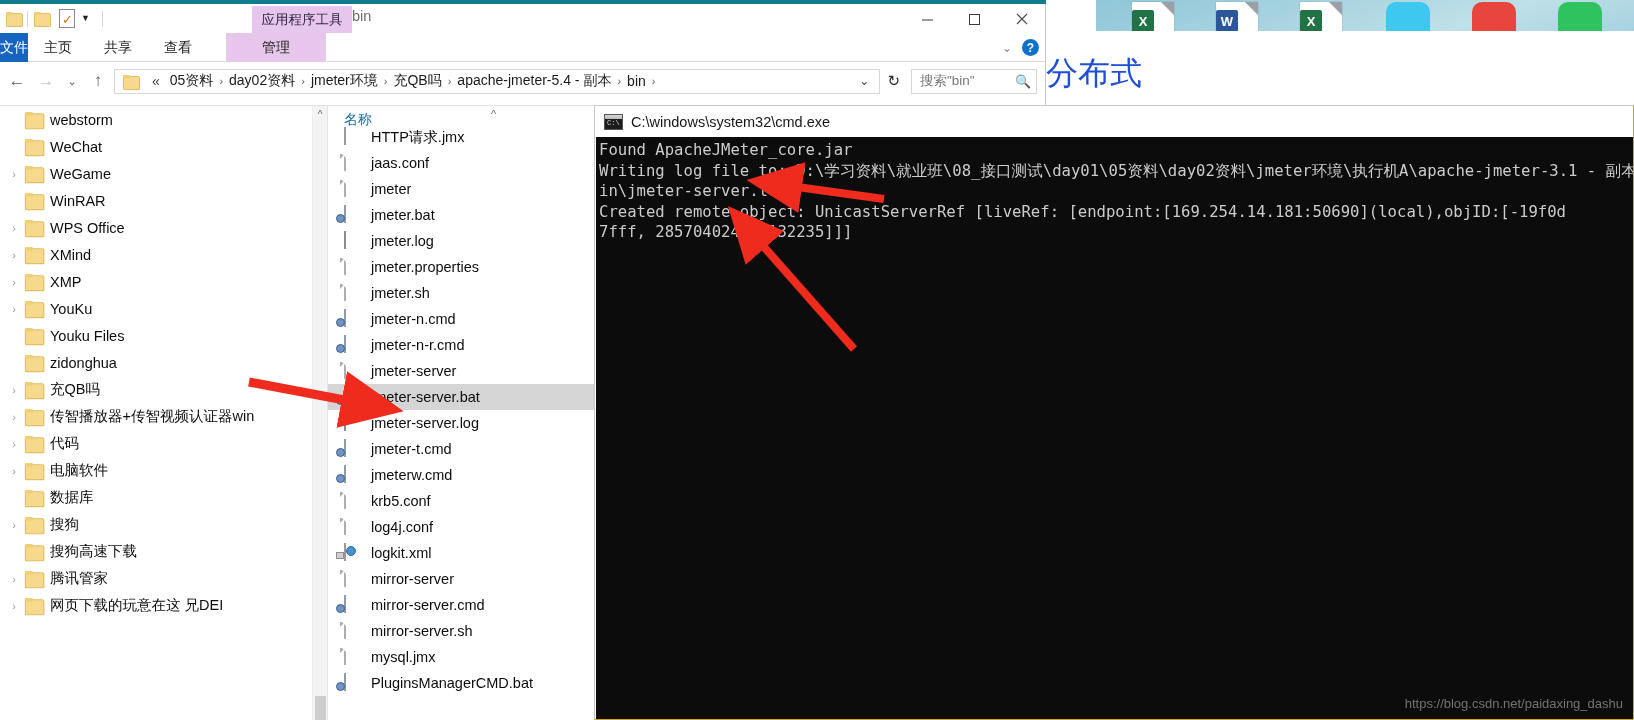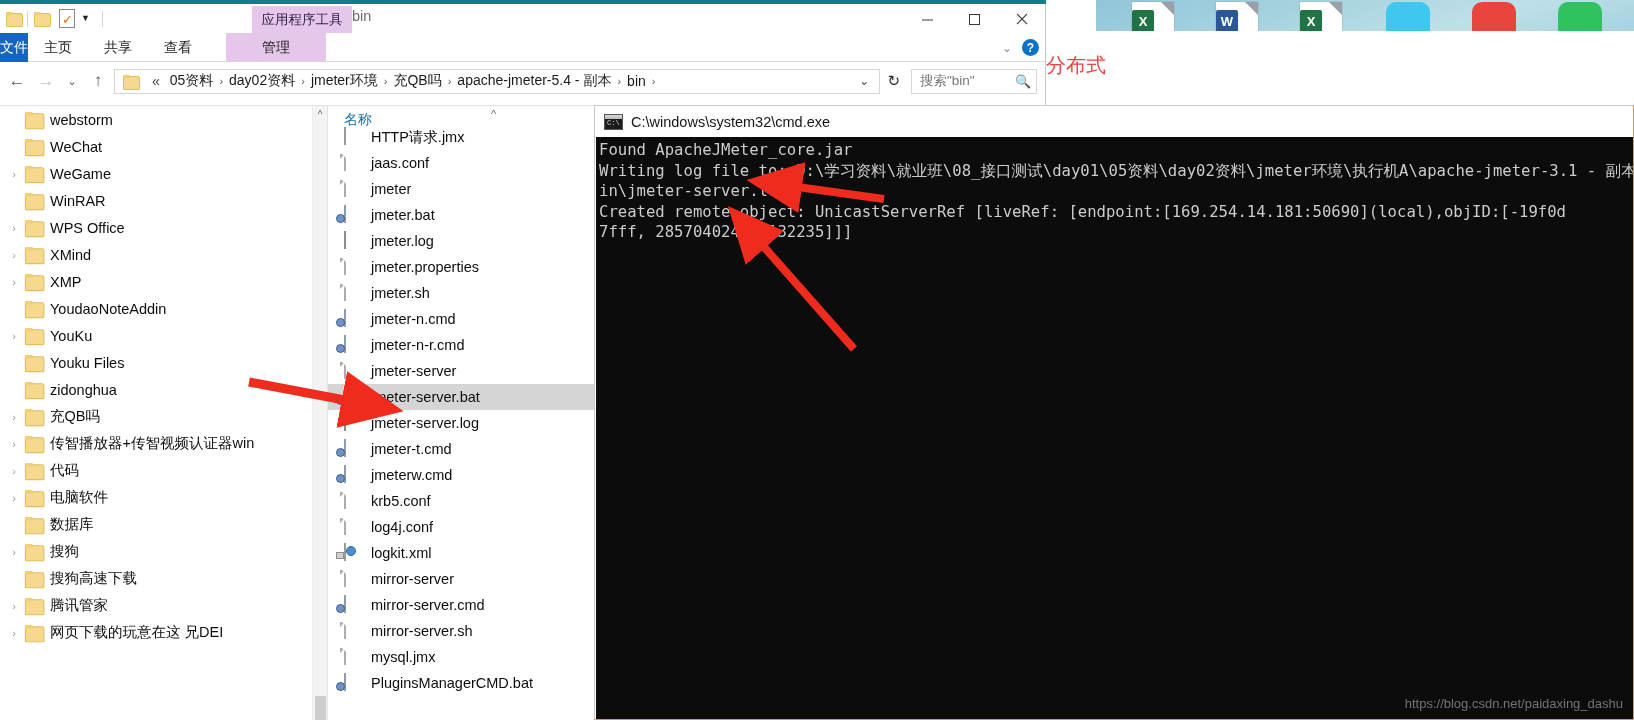--- a/index.html
+++ b/index.html
@@ -301,21 +301,21 @@
   
   .arrow-svg { position: absolute; left: 0; top: 0; width: 1634px; height: 720px; pointer-events: none; }
 
   
   .behind-page {
     position: absolute; left: 1046px; top: 31px; width: 588px; height: 74px;
     background: #ffffff;
   }
   .behind-title {
     position: absolute; left: 1046px; top: 52px;
-    font-size: 20px; color: #ef4444; font-weight: 500;
+    font-size: 32px; color: #1d4ed8; font-weight: 500;
   }
 </style>
 </head>
 <body>
 
 <div id="root">
 
   <div class="desktop-bg">
     <div class="dsk-icon" style="left:36px;">
       <div class="dsk-sheet">
@@ -467,25 +467,20 @@
               <span class="tw">›</span>
               <span class="folder-glyph"></span>
               <span>XMind</span>
             </div>
             <div class="tree-item">
               <span class="tw">›</span>
               <span class="folder-glyph"></span>
               <span>XMP</span>
             </div>
             <div class="tree-item">
-              <span class="tw"></span>
-              <span class="folder-glyph"></span>
-              <span>YoudaoNoteAddin</span>
-            </div>
-            <div class="tree-item">
               <span class="tw">›</span>
               <span class="folder-glyph"></span>
               <span>YouKu</span>
             </div>
             <div class="tree-item">
               <span class="tw"></span>
               <span class="folder-glyph"></span>
               <span>Youku Files</span>
             </div>
             <div class="tree-item">

